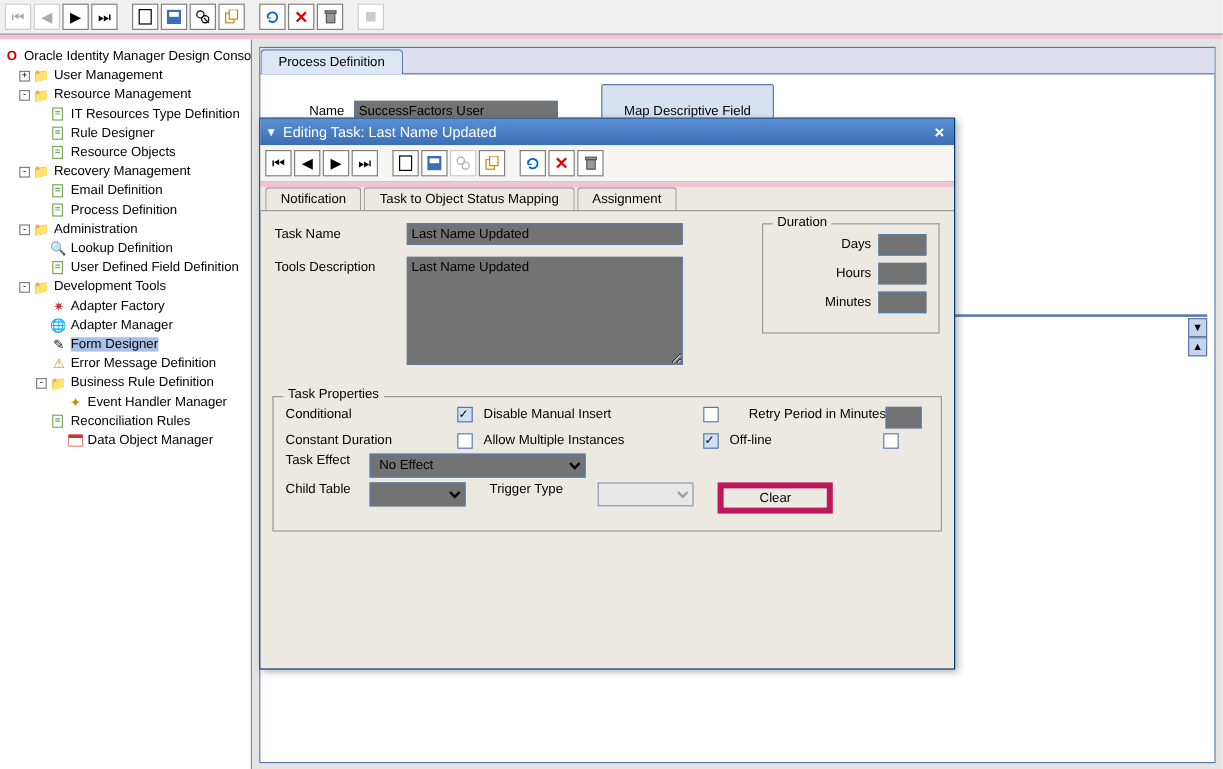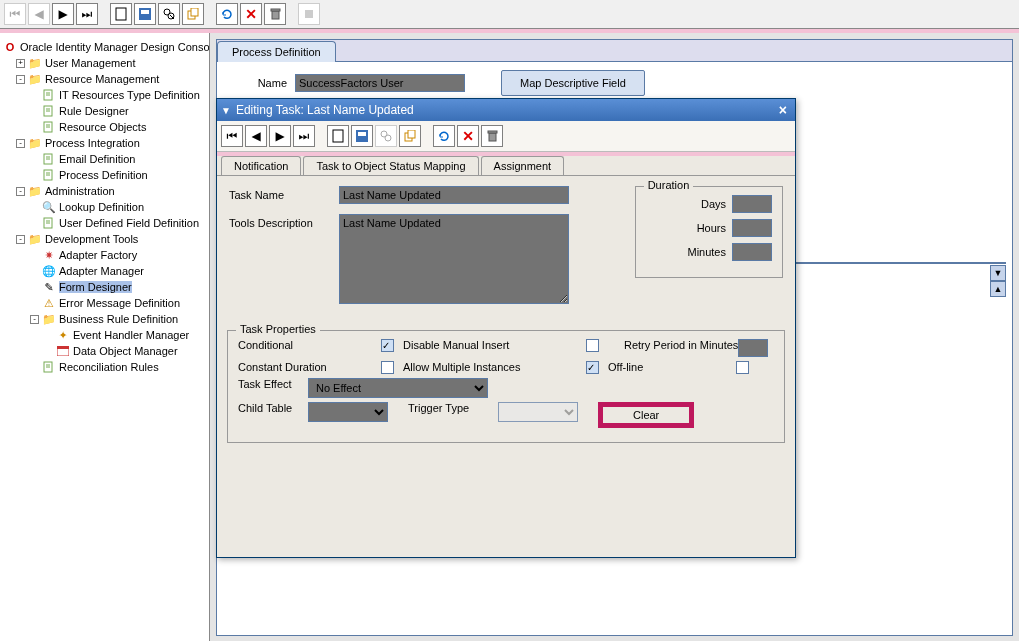--- a/index.html
+++ b/index.html
@@ -21,21 +21,21 @@
   .sel{background:#a9c1e8;}
   .tlabel{white-space:nowrap;}
   .i0{padding-left:0;} .i1{padding-left:14px;} .i2{padding-left:28px;} .i3{padding-left:42px;}
   .pd-frame{position:absolute;left:6px;top:6px;right:6px;bottom:6px;border:1px solid #5a7aa5;background:#fff;}
   .pd-tabs{display:flex;border-bottom:1px solid #5a7aa5;background:#dde;}
   .pd-tab{padding:4px 14px;background:#dce6f5;border:1px solid #5a7aa5;border-bottom:0;border-radius:4px 4px 0 0;font-size:11px;cursor:pointer;position:relative;top:1px;}
   .pd-body{padding:8px 10px;position:relative;}
   .fieldrow{display:flex;align-items:center;gap:8px;margin-bottom:4px;}
   .fieldlabel{width:60px;text-align:right;}
   input[type=text],textarea,select{border:1px solid #5a7aa5;background:#737373;font-family:inherit;font-size:11px;padding:2px 3px;}
-  .under-btn{border:1px solid #5a7aa5;background:#d6e1f2;padding:6px 18px;cursor:pointer;font-size:11px;border-radius:2px;}
+  .under-btn{border:1px solid #5a7aa5;background:#d6e1f2;padding:16px 18px;cursor:pointer;font-size:11px;border-radius:2px;}
   
   .gridwrap{position:absolute;left:280px;right:6px;top:200px;bottom:6px;border:1px solid #5a7aa5;background:#c6d4eb;}
   .grid{width:100%;height:100%;overflow:auto;background:#fff;}
   .scrollbar-v{position:absolute;right:0;top:18px;bottom:0;width:16px;background:#d6e1f2;border-left:1px solid #5a7aa5;}
   .sb-btn{width:16px;height:16px;background:#c6d4eb;border:1px solid #5a7aa5;display:flex;align-items:center;justify-content:center;font-size:9px;cursor:pointer;}
   
   .dialog{position:absolute;left:6px;top:65px;width:580px;height:460px;border:1px solid #003a6b;background:#ece9e2;box-shadow:2px 2px 6px rgba(0,0,0,0.3);z-index:10;}
   .dlg-title{background:linear-gradient(#5a8fd6,#3a6fb6);color:#fff;display:flex;align-items:center;justify-content:space-between;padding:0 4px;height:22px;font-size:12px;}
   .dlg-title .lt{display:flex;align-items:center;gap:5px;}
   .dlg-title .arr{font-size:10px;}
@@ -174,21 +174,21 @@
                 <rect x="1" y="1" width="8" height="10" fill="#fff" stroke="#7a5"></rect>
                 <line x1="3" y1="4" x2="7" y2="4" stroke="#7a5"></line>
                 <line x1="3" y1="6" x2="7" y2="6" stroke="#7a5"></line>
               </svg>
             </span>
             <span class="tlabel">Resource Objects</span>
           </div>
           <div class="tree-row i1">
             <span class="exp">-</span>
             <span class="tic folder">📁</span>
-            <span class="tlabel">Process Integration</span>
+            <span class="tlabel">Recovery Management</span>
           </div>
           <div class="tree-row i2">
             <span class="exp blank"></span>
             <span class="tic">
               <svg width="12" height="12">
                 <rect x="1" y="1" width="8" height="10" fill="#fff" stroke="#7a5"></rect>
                 <line x1="3" y1="4" x2="7" y2="4" stroke="#7a5"></line>
                 <line x1="3" y1="6" x2="7" y2="6" stroke="#7a5"></line>
               </svg>
             </span>
@@ -253,41 +253,41 @@
           </div>
           <div class="tree-row i2">
             <span class="exp">-</span>
             <span class="tic folder">📁</span>
             <span class="tlabel">Business Rule Definition</span>
           </div>
           <div class="tree-row i3">
             <span class="exp blank"></span>
             <span class="tic" style="color:#c80">✦</span>
             <span class="tlabel">Event Handler Manager</span>
+          </div>
+          <div class="tree-row i2">
+            <span class="exp blank"></span>
+            <span class="tic">
+              <svg width="12" height="12">
+                <rect x="1" y="1" width="8" height="10" fill="#fff" stroke="#7a5"></rect>
+                <line x1="3" y1="4" x2="7" y2="4" stroke="#7a5"></line>
+                <line x1="3" y1="6" x2="7" y2="6" stroke="#7a5"></line>
+              </svg>
+            </span>
+            <span class="tlabel">Reconciliation Rules</span>
           </div>
           <div class="tree-row i3">
             <span class="exp blank"></span>
             <span class="tic">
               <svg width="12" height="10">
                 <rect width="12" height="10" fill="#fff" stroke="#c33"></rect>
                 <rect width="12" height="3" fill="#c33"></rect>
               </svg>
             </span>
             <span class="tlabel">Data Object Manager</span>
-          </div>
-          <div class="tree-row i2">
-            <span class="exp blank"></span>
-            <span class="tic">
-              <svg width="12" height="12">
-                <rect x="1" y="1" width="8" height="10" fill="#fff" stroke="#7a5"></rect>
-                <line x1="3" y1="4" x2="7" y2="4" stroke="#7a5"></line>
-                <line x1="3" y1="6" x2="7" y2="6" stroke="#7a5"></line>
-              </svg>
-            </span>
-            <span class="tlabel">Reconciliation Rules</span>
           </div>
         </div>
     </div>
   </div>
 
   <div class="right">
     <div class="pd-frame">
       <div class="pd-tabs">
         <div class="pd-tab">Process Definition</div>
       </div>

